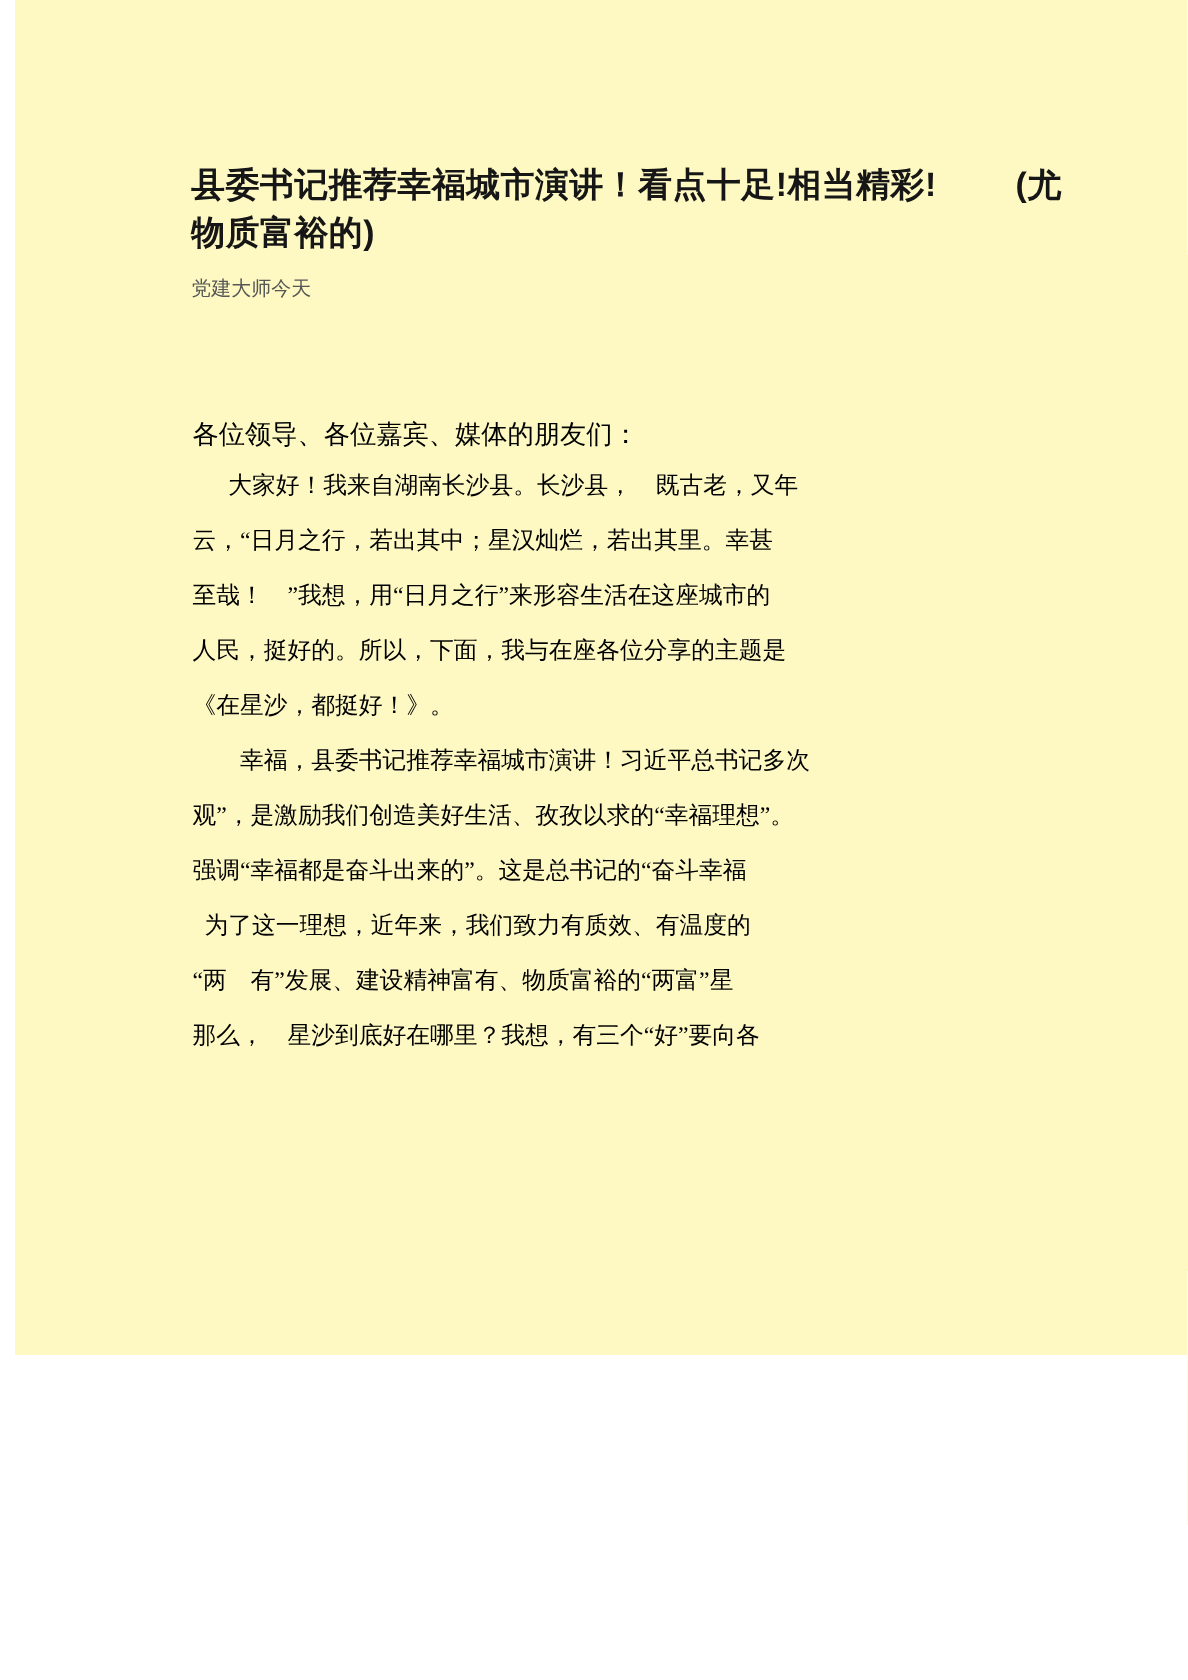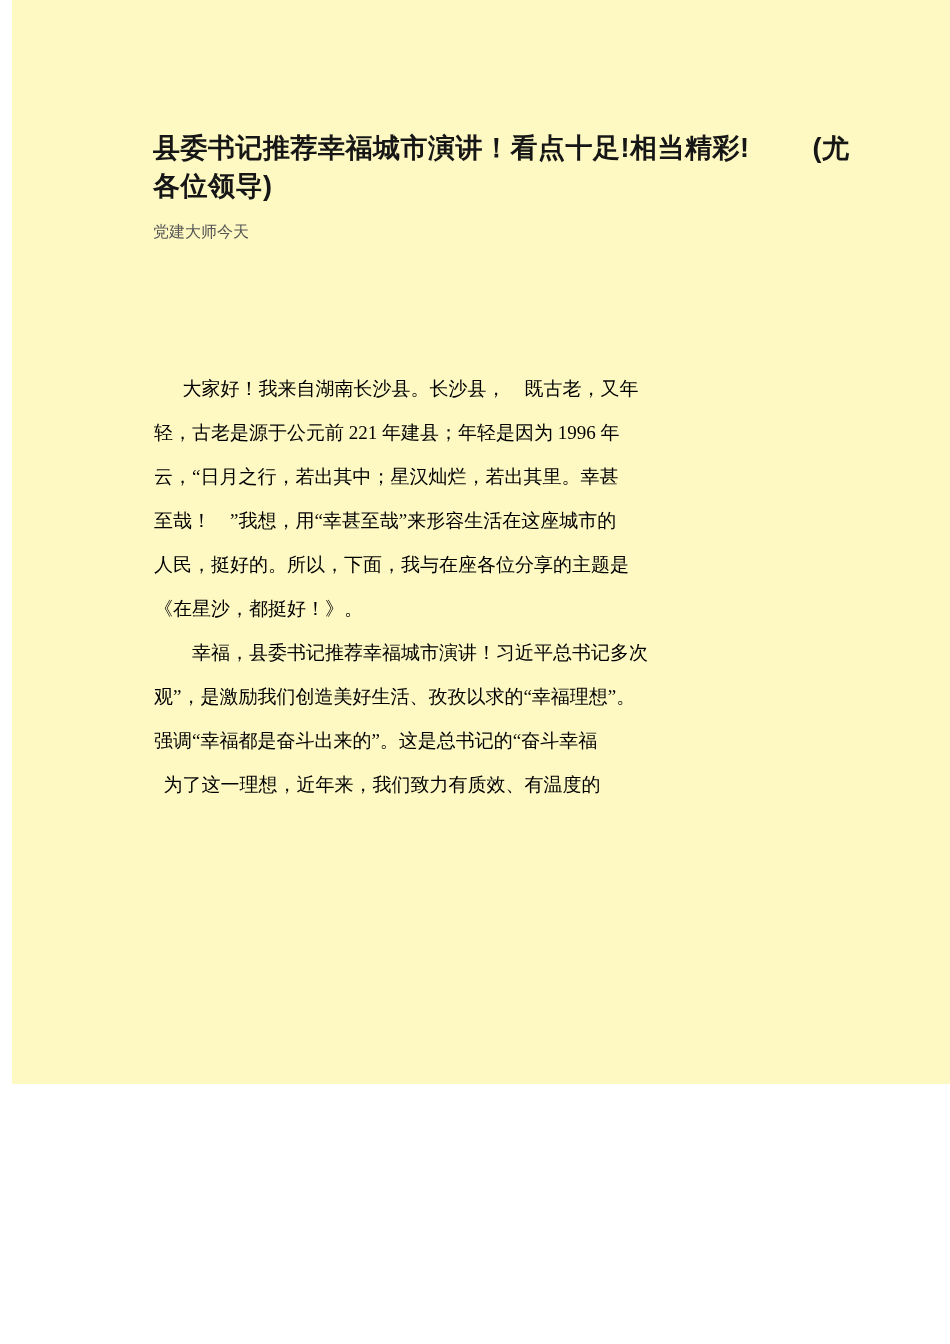--- a/index.html
+++ b/index.html
@@ -59,31 +59,33 @@
   }
   .body-line, .title-line {
     white-space: pre;
   }
 </style>
 </head>
 <body>
 
 <div class="page">
 
-  <h1 class="title"><div class="title-line">县委书记推荐幸福城市演讲！看点十足!相当精彩!　　 (尤</div><div class="title-line">各位领导)</div></h1>
+  <h1 class="title"><div class="title-line">县委书记推荐幸福城市演讲！看点十足!相当精彩!　　 (尤</div><div class="title-line">物质富裕的)</div></h1>
 
   <div class="byline">党建大师今天</div>
 
+  <div class="salutation">各位领导、各位嘉宾、媒体的朋友们：</div>
 
   <div class="body-text">
       <div class="body-line">　  大家好！我来自湖南长沙县。长沙县，　既古老，又年</div>
-      <div class="body-line">轻，古老是源于公元前 221 年建县；年轻是因为 1996 年</div>
       <div class="body-line">云，“日月之行，若出其中；星汉灿烂，若出其里。幸甚</div>
-      <div class="body-line">至哉！　”我想，用“幸甚至哉”来形容生活在这座城市的</div>
+      <div class="body-line">至哉！　”我想，用“日月之行”来形容生活在这座城市的</div>
       <div class="body-line">人民，挺好的。所以，下面，我与在座各位分享的主题是</div>
       <div class="body-line">《在星沙，都挺好！》。</div>
       <div class="body-line">　　幸福，县委书记推荐幸福城市演讲！习近平总书记多次</div>
       <div class="body-line">观”，是激励我们创造美好生活、孜孜以求的“幸福理想”。</div>
       <div class="body-line">强调“幸福都是奋斗出来的”。这是总书记的“奋斗幸福</div>
       <div class="body-line">  为了这一理想，近年来，我们致力有质效、有温度的</div>
+      <div class="body-line">“两　有”发展、建设精神富有、物质富裕的“两富”星</div>
+      <div class="body-line">那么，　星沙到底好在哪里？我想，有三个“好”要向各</div>
     </div>
 
 </div>
 
 </body></html>

